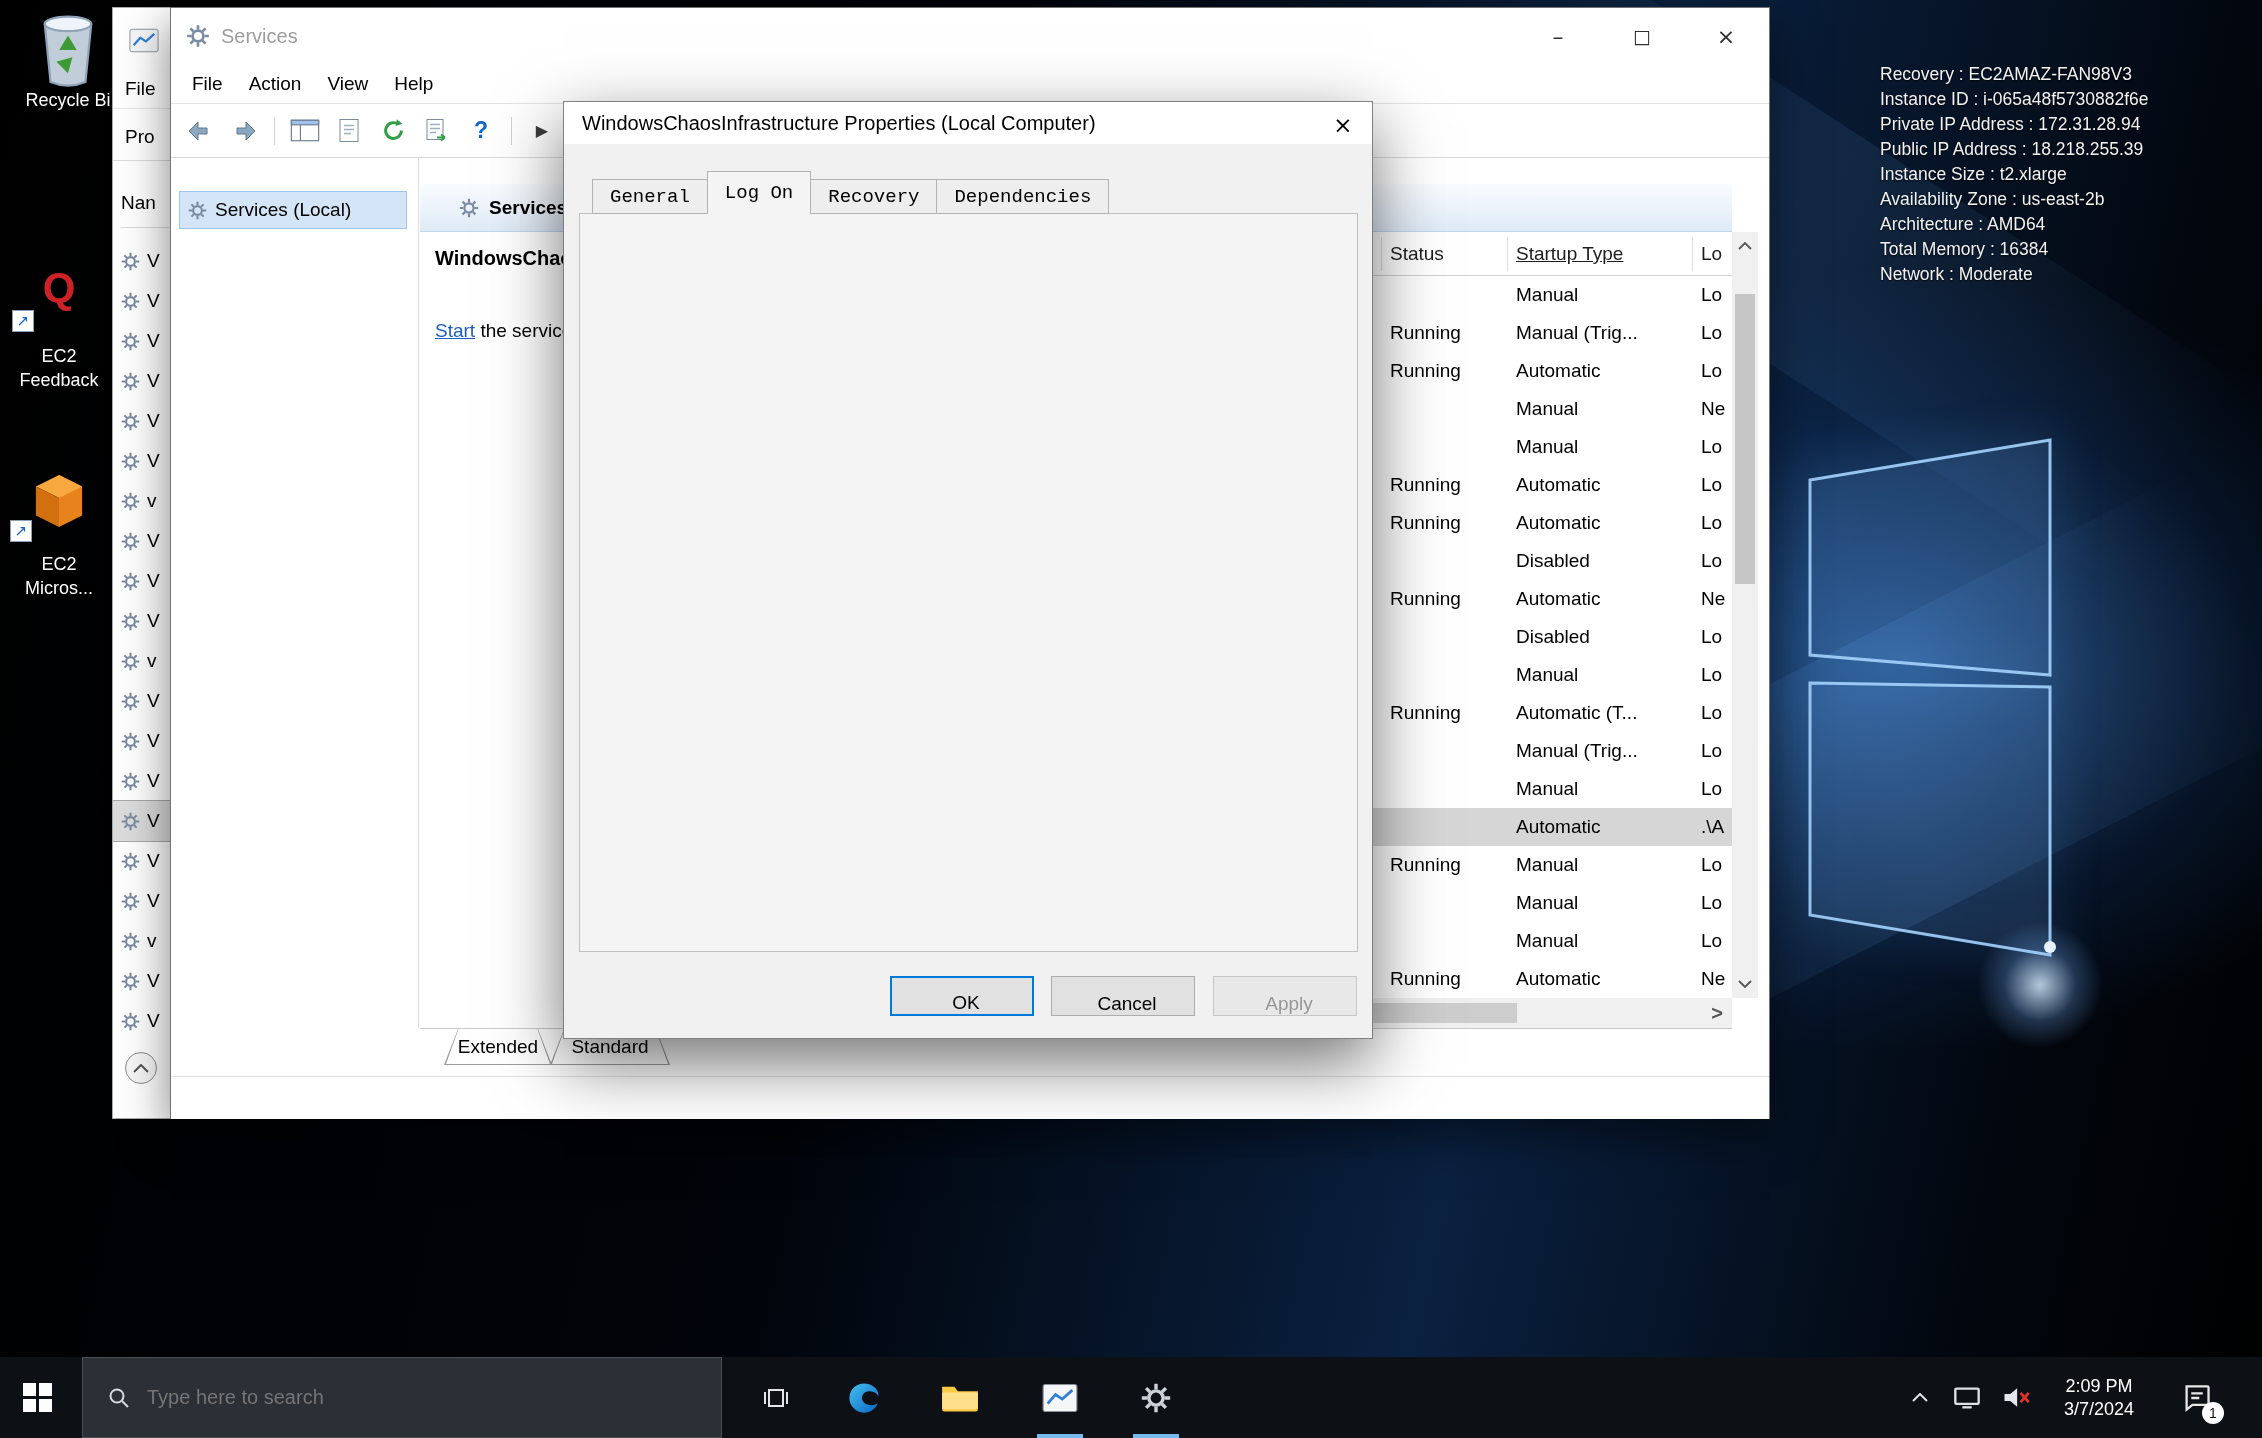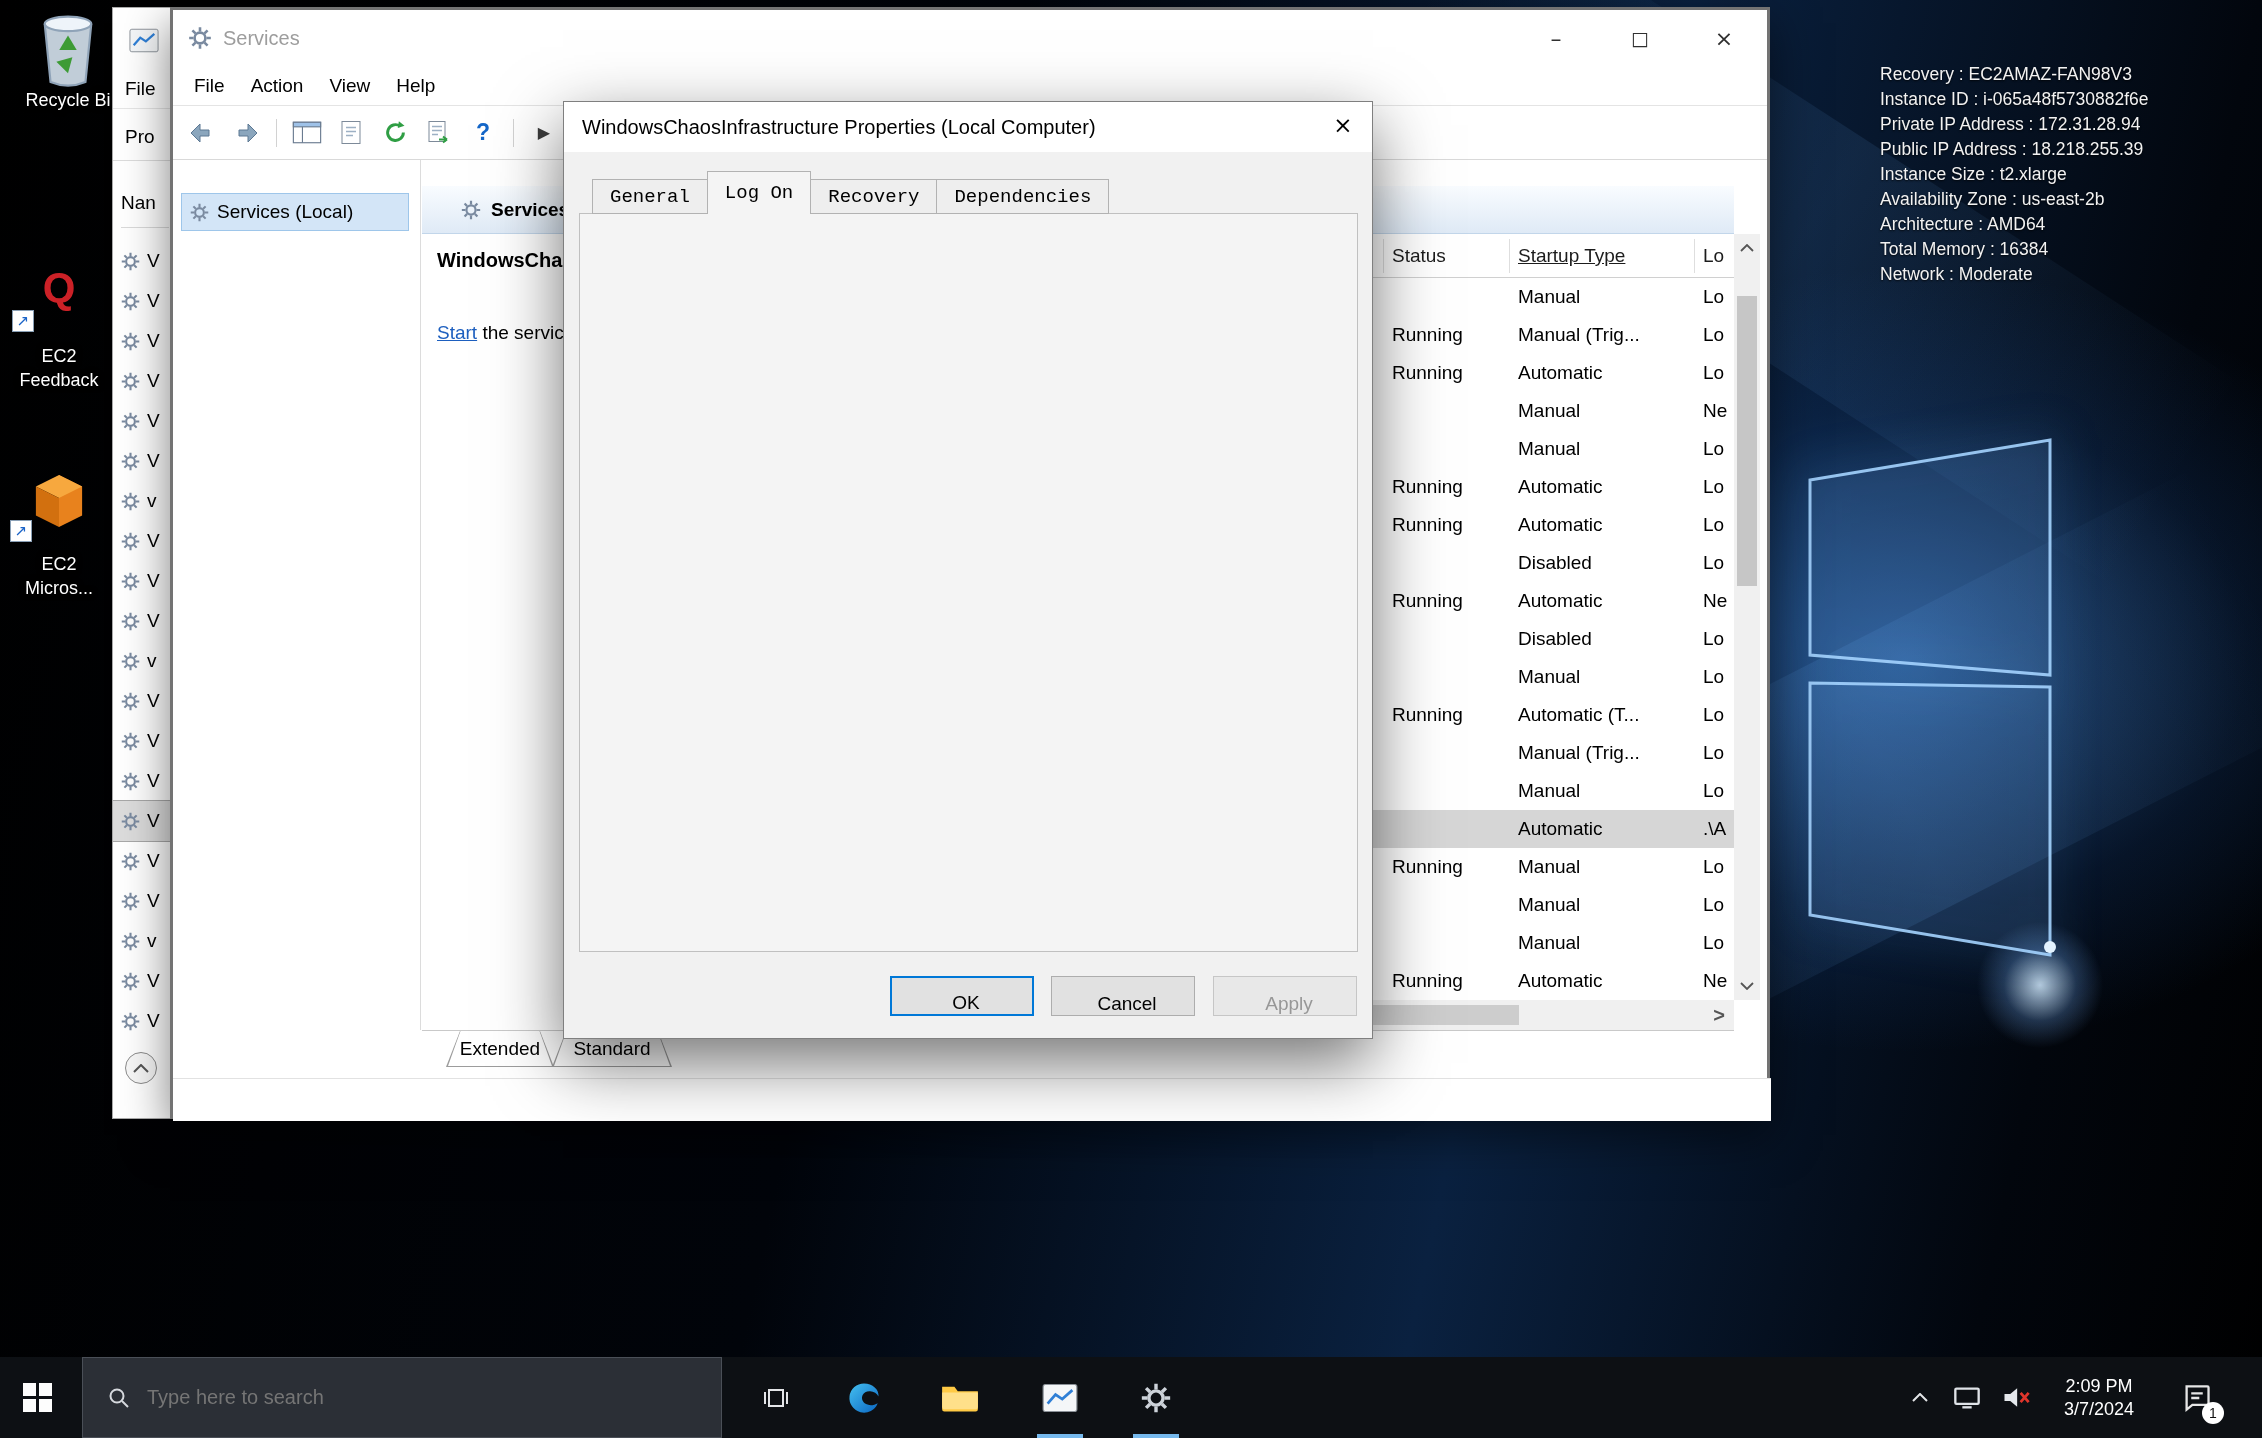--- a/index.html
+++ b/index.html
@@ -18,21 +18,21 @@
   .beam { position:absolute; pointer-events:none; }
   .logo-glow { filter: drop-shadow(0 0 22px rgba(95,175,255,.6)); }
 
   
   .dt-label { color:#fff; font-size:18px; text-align:center; text-shadow:0 1px 3px #000, 0 0 6px rgba(0,0,0,.8); line-height:24px; }
   .sysline { color:#f2f2f2; font-size:17.5px; line-height:25px; text-shadow:0 1px 2px rgba(0,0,0,.8); white-space:nowrap; }
   .sc-overlay { position:absolute; width:22px; height:22px; background:#fff; border:1px solid #8aa0b6; color:#1b64c8; font-size:15px; display:flex; align-items:center; justify-content:center; }
 
   
   .win { position:absolute; background:#fff; }
-  .services-window { left:170px; top:7px; width:1600px; height:1112px; border:3px solid #737373; box-shadow:0 16px 44px rgba(0,0,0,.5); z-index:3; }
+  .services-window { left:170px; top:7px; width:1600px; height:1112px; border:1px solid #737373; box-shadow:0 16px 44px rgba(0,0,0,.5); z-index:3; }
   .rear-strip { left:112px; top:7px; width:58px; height:1112px; z-index:2; border:1px solid #aaa; border-right:none; }
   .titlebar { position:absolute; left:0; top:0; right:0; height:56px; background:#fff; display:flex; align-items:center; }
   .title-inactive { color:#9d9d9d; font-size:20px; margin-left:10px; }
   .winbtns { position:absolute; right:1px; top:0; height:56px; display:flex; }
   .wbtn { width:84px; height:56px; display:flex; align-items:center; justify-content:center; color:#303030; font-size:22px; }
   .menubar { position:absolute; left:0; top:56px; right:0; height:40px; display:flex; align-items:center; padding-left:8px; border-bottom:1px solid #e4e4e4; background:#fff; }
   .mitem { padding:0 13px; font-size:19px; }
   .toolbar { position:absolute; left:0; top:96px; right:0; height:54px; display:flex; align-items:center; gap:6px; padding-left:10px; border-bottom:1px solid #d9d9d9; background:#fff; }
   .tico { width:38px; height:38px; display:flex; align-items:center; justify-content:center; }
   .tsep { width:1px; height:28px; background:#d2d2d2; margin:0 5px; }
@@ -72,21 +72,21 @@
   .btab { position:absolute; top:0; height:36px; background:#9c9c9c; clip-path:polygon(14px 0, calc(100% - 14px) 0, 100% 100%, 0 100%); }
   .btab-in { position:absolute; left:1px; right:1px; top:0; bottom:1px; background:#fff; clip-path:polygon(13.5px 0, calc(100% - 13.5px) 0, calc(100% - 1px) 100%, 1px 100%); display:flex; align-items:center; justify-content:center; font-size:19px; }
   .winfooter { position:absolute; left:0; top:1068px; width:1598px; height:43px; border-top:1px solid #e2e2e2; background:#fff; }
 
   
   .bg-row { height:40px; display:flex; align-items:center; gap:6px; padding-left:7px; font-size:19px; }
   .bg-row.selected { background:#dcdcdc; outline:1px solid #a8a8a8; }
 
   
   .dialog { position:absolute; left:563px; top:101px; width:810px; height:938px; background:#f1f1f1; border:1px solid #7f7f7f; box-shadow:0 24px 64px rgba(0,0,0,.55); z-index:6; }
-  .dtitlebar { position:absolute; left:0; top:0; right:0; height:50px; background:#fff; display:flex; align-items:center; }
+  .dtitlebar { position:absolute; left:0; top:0; right:0; height:42px; background:#fff; display:flex; align-items:center; }
   .dtitle { margin-left:18px; font-size:20px; }
   .dclose { position:absolute; right:0; top:0; width:58px; height:46px; display:flex; align-items:center; justify-content:center; font-size:23px; color:#000; }
   .dtabs { position:absolute; left:28px; top:69px; height:43px; display:flex; align-items:flex-end; z-index:3; }
   .dtab { height:35px; padding:0 17px; background:#eeeeee; border:1px solid #b2b2b2; margin-right:-1px; display:flex; align-items:center; font-size:19px;font-family:Liberation Mono, monospace; }
   .dtab.active { height:43px; background:#f4f4f4; border-bottom:none; z-index:4; position:relative; }
   .dpage { position:absolute; left:15px; top:111px; width:779px; height:739px; background:#f4f4f4; border:1px solid #c0c0c0; z-index:1; }
   .dlabel { position:absolute; font-size:19px; color:#0d0d0d; white-space:nowrap; }
   .dlabel.dis { color:#8f8f8f; }
   .radio { position:absolute; width:21px; height:21px; border:1px solid #4f4f4f; border-radius:50%; background:#fff; }
   .radio.sel::after { content:""; position:absolute; left:5px; top:5px; width:9px; height:9px; border-radius:50%; background:#1c1c1c; }

